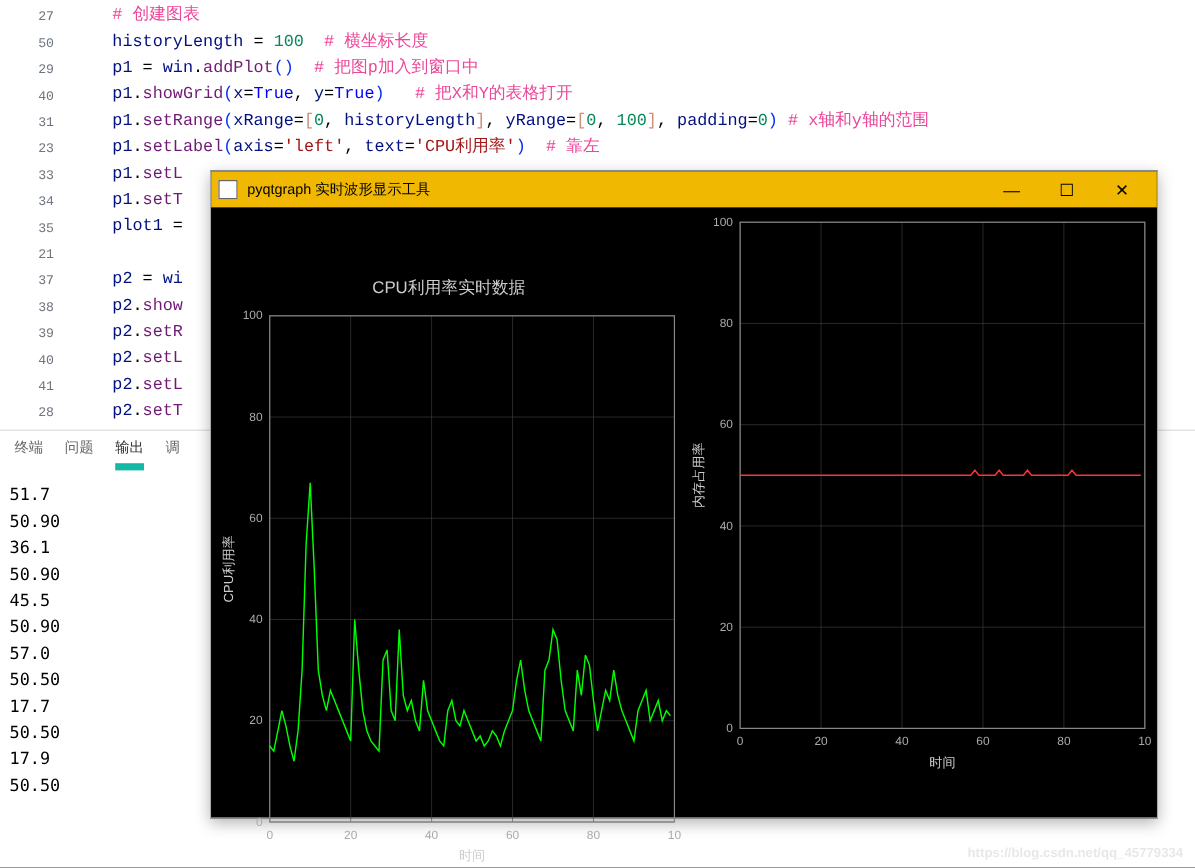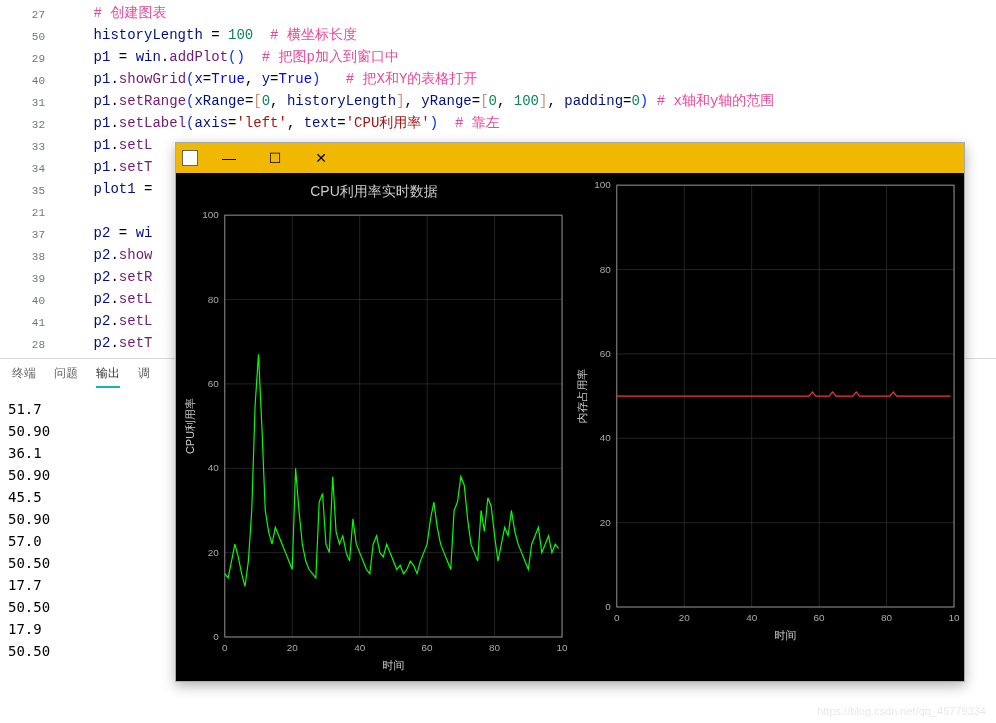--- a/index.html
+++ b/index.html
@@ -45,21 +45,21 @@
     .tabs-bar {
       display: flex;
       gap: 18px;
       padding: 6px 12px;
       border-top: 1px solid #ddd;
       font-size: 12px;
       color: #666;
       font-family: "Microsoft YaHei", sans-serif;
     }
     .tabs-bar .tab { cursor: pointer; padding-bottom: 4px; }
-    .tabs-bar .tab.active { color: #333; border-bottom: 2px solid #14b8a6; }
+    .tabs-bar .tab.active { color: #333; border-bottom: 6px solid #14b8a6; }
     .output-area {
       padding: 4px 8px;
       font-family: Consolas, monospace;
       font-size: 14px;
       line-height: 22px;
       color: #000;
     }
     .plot-window {
       position: absolute;
       left: 175px;
@@ -105,20 +105,21 @@
       flex: 1;
       position: relative;
       background: #000;
     }
     .plot-title {
       color: #ccc;
       text-align: center;
       font-family: "Microsoft YaHei", sans-serif;
       font-size: 14px;
       padding: 6px 0;
+      margin-top: 48px;
     }
     .plot-svg { width: 100%; height: calc(100% - 28px); }
     .axis-label {
       fill: #ccc;
       font-size: 11px;
       font-family: "Microsoft YaHei", sans-serif;
     }
     .tick-label {
       fill: #aaa;
       font-size: 10px;
@@ -127,33 +128,34 @@
     .grid-line { stroke: #444; stroke-width: 0.5; }
     .axis-line { stroke: #888; stroke-width: 1; }
     .watermark {
       position: absolute;
       bottom: 6px;
       right: 10px;
       color: #ccc;
       font-size: 11px;
       opacity: 0.45;
       font-family: sans-serif;
+      font-weight: bold;
     }
   </style>
 </head>
 <body>
 
 <div class="editor-area">
   <div class="gutter" id="gutter">
       <div class="line-no">27</div>
       <div class="line-no">50</div>
       <div class="line-no">29</div>
       <div class="line-no">40</div>
       <div class="line-no">31</div>
-      <div class="line-no">32</div>
+      <div class="line-no">23</div>
       <div class="line-no">33</div>
       <div class="line-no">34</div>
       <div class="line-no">35</div>
       <div class="line-no">21</div>
       <div class="line-no">37</div>
       <div class="line-no">38</div>
       <div class="line-no">39</div>
       <div class="line-no">40</div>
       <div class="line-no">41</div>
       <div class="line-no">28</div>
@@ -179,20 +181,21 @@
     <div>50.50</div>
     <div>17.7</div>
     <div>50.50</div>
     <div>17.9</div>
     <div>50.50</div>
   </div>
 
 <div class="plot-window">
   <div class="titlebar">
     <span class="titlebar-icon"></span>
+    <span class="titlebar-title">pyqtgraph 实时波形显示工具</span>
     <span class="titlebar-btn">—</span>
     <span class="titlebar-btn">☐</span>
     <span class="titlebar-btn">✕</span>
   </div>
   <div class="plot-body">
     <div class="plot-panel">
       <div class="plot-title">CPU利用率实时数据</div>
       <svg class="plot-svg" id="svg-left" viewBox="0 0 390 470">
           <line x1="45" y1="6" x2="45" y2="430" class="grid-line"></line>
           <text x="45" y="444" class="tick-label" text-anchor="middle">0</text>

